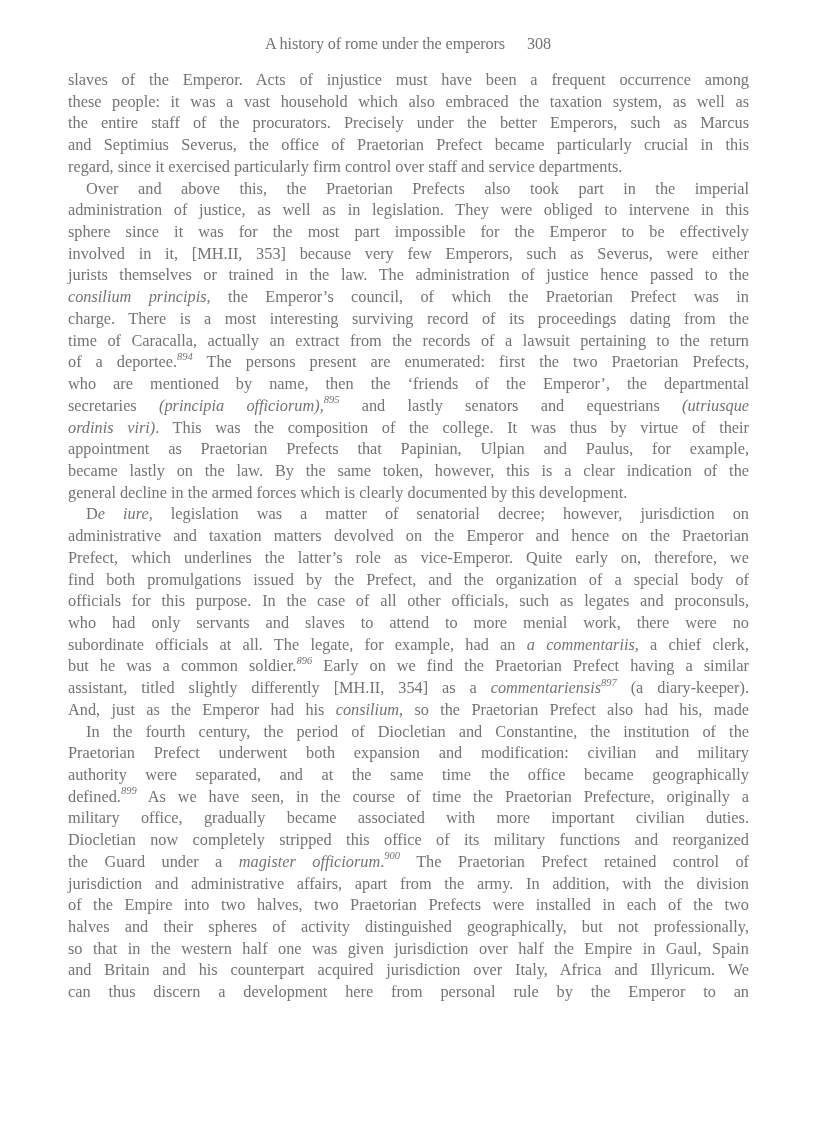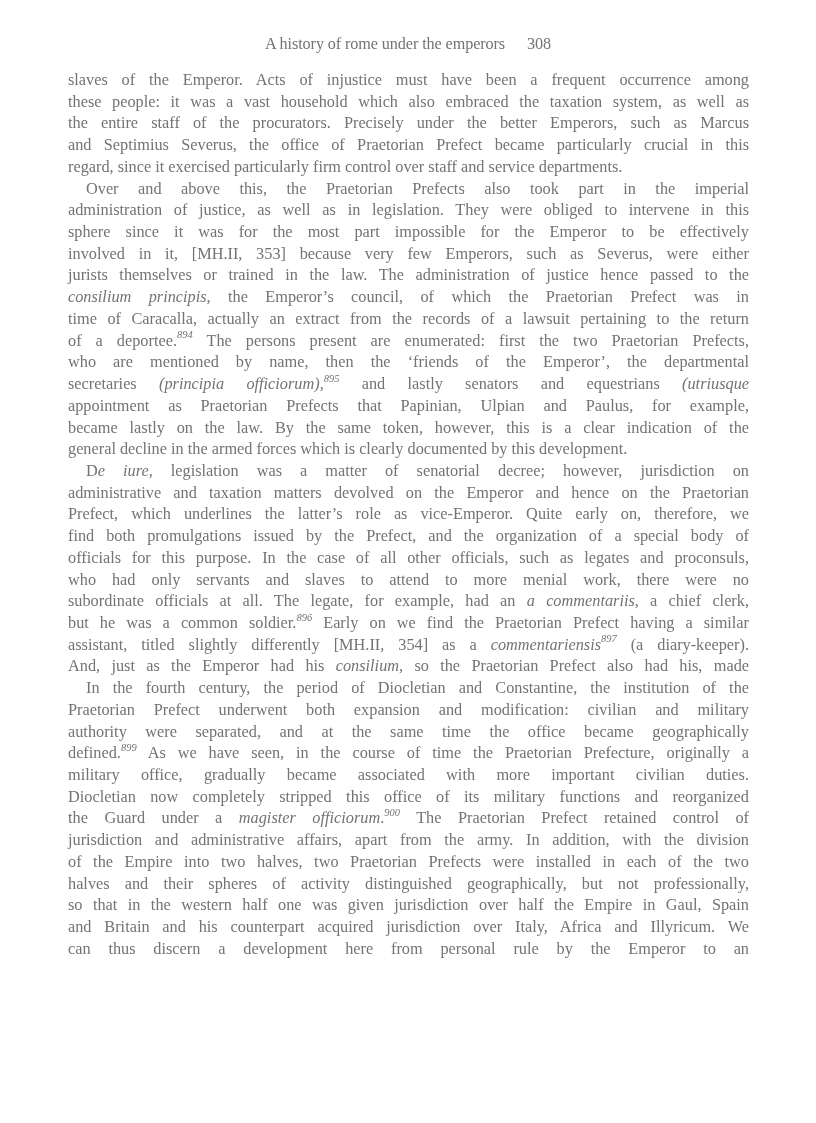--- a/index.html
+++ b/index.html
@@ -40,24 +40,26 @@
       <span class="ln">these people: it was a vast household which also embraced the taxation system, as well as</span>
       <span class="ln">the entire staff of the procurators. Precisely under the better Emperors, such as Marcus</span>
       <span class="ln">and Septimius Severus, the office of Praetorian Prefect became particularly crucial in this</span>
       <span class="ln last">regard, since it exercised particularly firm control over staff and service departments.</span>
       <span class="ln indent">Over and above this, the Praetorian Prefects also took part in the imperial</span>
       <span class="ln">administration of justice, as well as in legislation. They were obliged to intervene in this</span>
       <span class="ln">sphere since it was for the most part impossible for the Emperor to be effectively</span>
       <span class="ln">involved in it, [MH.II, 353] because very few Emperors, such as Severus, were either</span>
       <span class="ln">jurists themselves or trained in the law. The administration of justice hence passed to the</span>
       <span class="ln"><i>consilium principis,</i><span> the Emperor’s council, of which the Praetorian Prefect was in</span></span>
+      <span class="ln">charge. There is a most interesting surviving record of its proceedings dating from the</span>
       <span class="ln">time of Caracalla, actually an extract from the records of a lawsuit pertaining to the return</span>
       <span class="ln"><span>of a deportee.</span><sup>894</sup><span> The persons present are enumerated: first the two Praetorian Prefects,</span></span>
       <span class="ln">who are mentioned by name, then the ‘friends of the Emperor’, the departmental</span>
       <span class="ln"><span>secretaries </span><i>(principia officiorum),</i><sup>895</sup><span> and lastly senators and equestrians </span><i>(utriusque</i></span>
+      <span class="ln"><i>ordinis viri)</i><span>. This was the composition of the college. It was thus by virtue of their</span></span>
       <span class="ln">appointment as Praetorian Prefects that Papinian, Ulpian and Paulus, for example,</span>
       <span class="ln">became lastly on the law. By the same token, however, this is a clear indication of the</span>
       <span class="ln last">general decline in the armed forces which is clearly documented by this development.</span>
       <span class="ln indent"><span>D</span><i>e iure,</i><span> legislation was a matter of senatorial decree; however, jurisdiction on</span></span>
       <span class="ln">administrative and taxation matters devolved on the Emperor and hence on the Praetorian</span>
       <span class="ln">Prefect, which underlines the latter’s role as vice-Emperor. Quite early on, therefore, we</span>
       <span class="ln">find both promulgations issued by the Prefect, and the organization of a special body of</span>
       <span class="ln">officials for this purpose. In the case of all other officials, such as legates and proconsuls,</span>
       <span class="ln">who had only servants and slaves to attend to more menial work, there were no</span>
       <span class="ln"><span>subordinate officials at all. The legate, for example, had an </span><i>a commentariis,</i><span> a chief clerk,</span></span>

